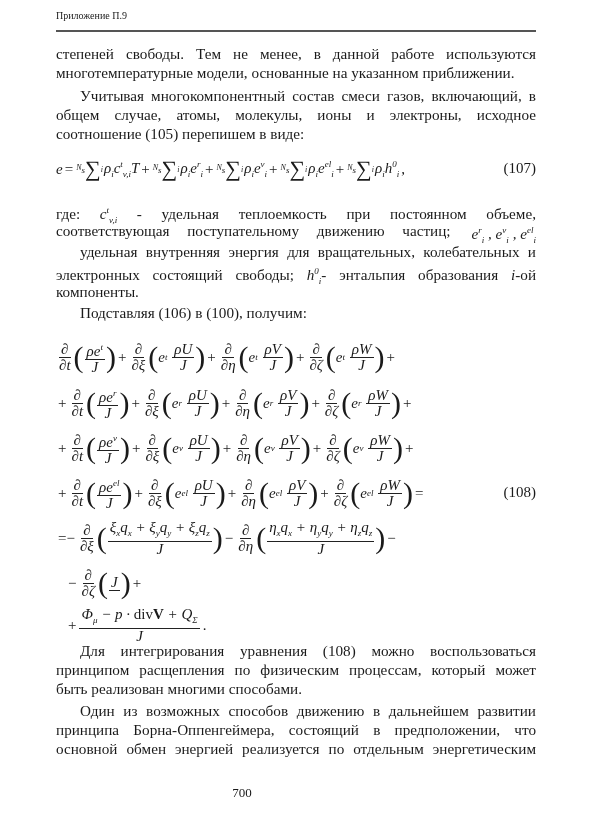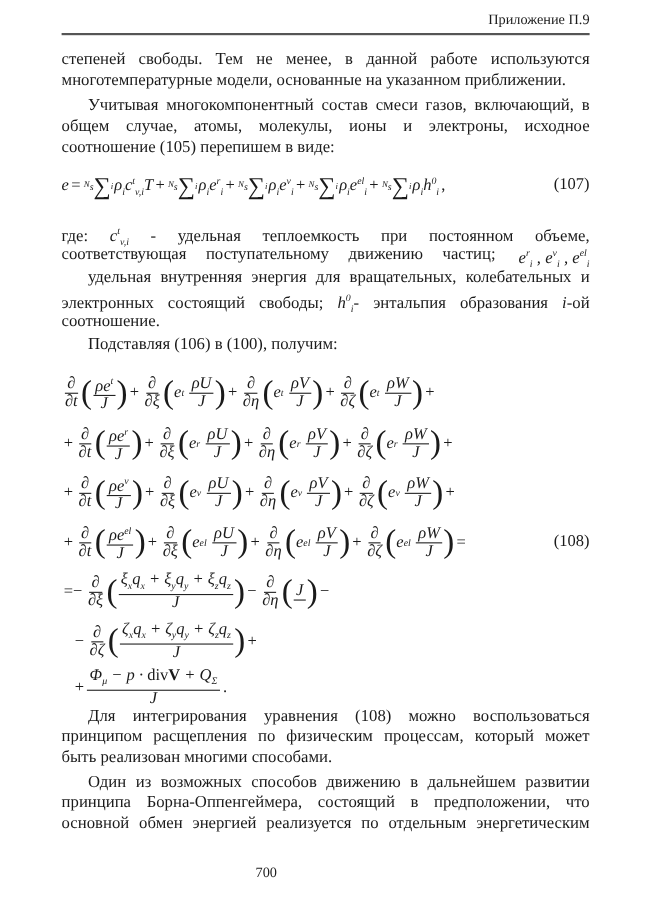--- a/index.html
+++ b/index.html
@@ -1,19 +1,19 @@
 <!DOCTYPE html>
 <html><head>
 <meta charset="utf-8">
 <style>
   html, body { margin: 0; padding: 0; background: #ffffff; }
   body { width: 600px; height: 815px; position: relative; overflow: hidden;
          font-family: "Liberation Serif", "DejaVu Serif", serif; color: #1a1a1a; }
-  .header { position: absolute; left: 56px; width: 480px; top: 10px; text-align: right;
-            font-size: 13px; }
+  .header { position: absolute; left: 56px; width: 480px; top: 10px; text-align: left;
+            font-size: 10px; }
   .header-rule { position: absolute; left: 56px; width: 480px; top: 30px; height: 0;
                  border-top: 2px solid #555; }
   .p { position: absolute; left: 56px; width: 480px; font-size: 15.2px; line-height: 19px;
        text-align: justify; }
   .p.indent { text-indent: 24px; }
   .eqnum { position: absolute; right: 64px; font-size: 15px; font-style: normal; }
   .line-j { text-align-last: justify; }
   .footer { position: absolute; left: 0; width: 484px; top: 785px; text-align: center; font-size: 13px; }
   i { font-style: italic; }
   sup, sub { font-size: 9px; }
@@ -92,21 +92,21 @@
   <span style="word-spacing:14px">соответствующая поступательному движению частиц;</span>
   <i>e<sup>r</sup><sub>i</sub> , e<sup>v</sup><sub>i</sub> , e<sup>el</sup><sub>i</sub></i>
 </div>
 
 <div class="p indent line-j" style="top:242px">удельная внутренняя энергия для вращательных, колебательных и</div>
 <div class="p line-j" style="top:262px">
   <span>электронных состоящий свободы;</span>
   <i>h<sup>0</sup><sub>i</sub></i><span>- энтальпия образования</span>
   <i>i</i><span>-ой</span>
 </div>
-<div class="p" style="top:282px">соотношение.</div>
+<div class="p" style="top:282px">компоненты.</div>
 
 <div class="p indent" style="top:303px">Подставляя (106) в (100), получим:</div>
 
 <div class="row" style="top:336px">
   <span class="frac">
       <span>∂</span>
       <span>∂t</span>
     </span><span class="paren">(</span><span class="frac">
       <span>ρe<sup>t</sup></span>
       <span>J</span>
@@ -237,34 +237,34 @@
       <span>J</span>
     </span>
     <span class="paren">)</span>
     <span class="op">−</span>
   <span class="frac">
       <span>∂</span>
       <span>∂η</span>
     </span>
     <span class="paren">(</span>
     <span class="frac">
+      <span>η<sub>x</sub>q<sub>x</sub> + η<sub>y</sub>q<sub>y</sub> + η<sub>z</sub>q<sub>z</sub></span>
       <span>J</span>
     </span>
     <span class="paren">)</span>
     <span class="op">−</span>
 </div>
 <div class="row" style="top:562px; left:66px">
   <span class="op">−</span>
     <span class="frac">
       <span>∂</span>
       <span>∂ζ</span>
     </span>
     <span class="paren">(</span>
     <span class="frac">
-      <span>ζ<sub>x</sub>q<sub>x</sub> + ζ<sub>y</sub>q<sub>y</sub> + ζ<sub>z</sub>q<sub>z</sub></span>
       <span>J</span>
     </span>
     <span class="paren">)</span>
     <span class="op">+</span>
 </div>
 <div class="row" style="top:604px; left:66px">
   <span class="op">+</span>
     <span class="frac">
       <span>Φ<sub>μ</sub> − p · <span style="font-style:normal">div</span><b style="font-style:normal">V</b> + Q<sub>Σ</sub></span>
       <span>J</span>

